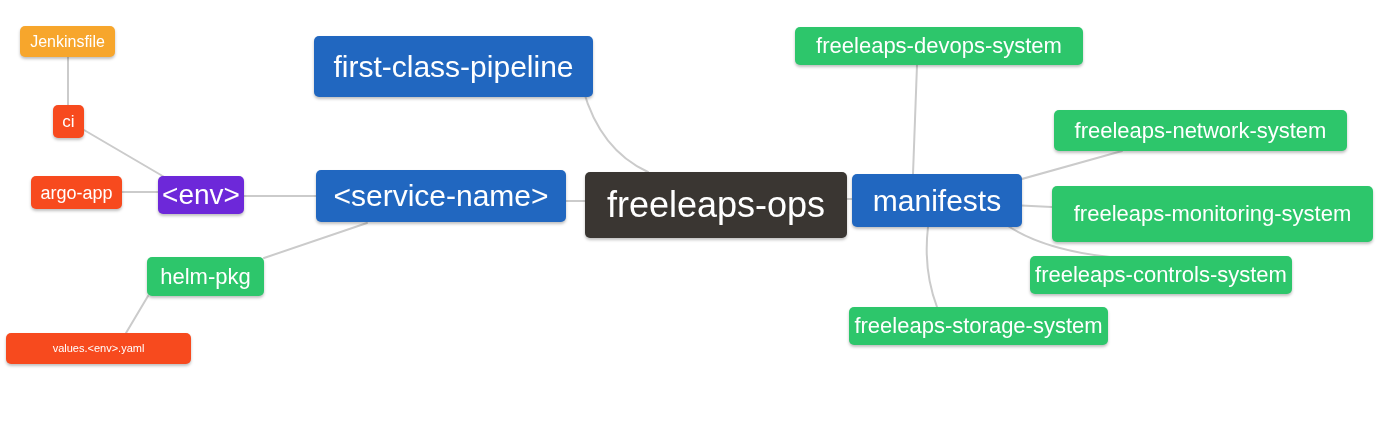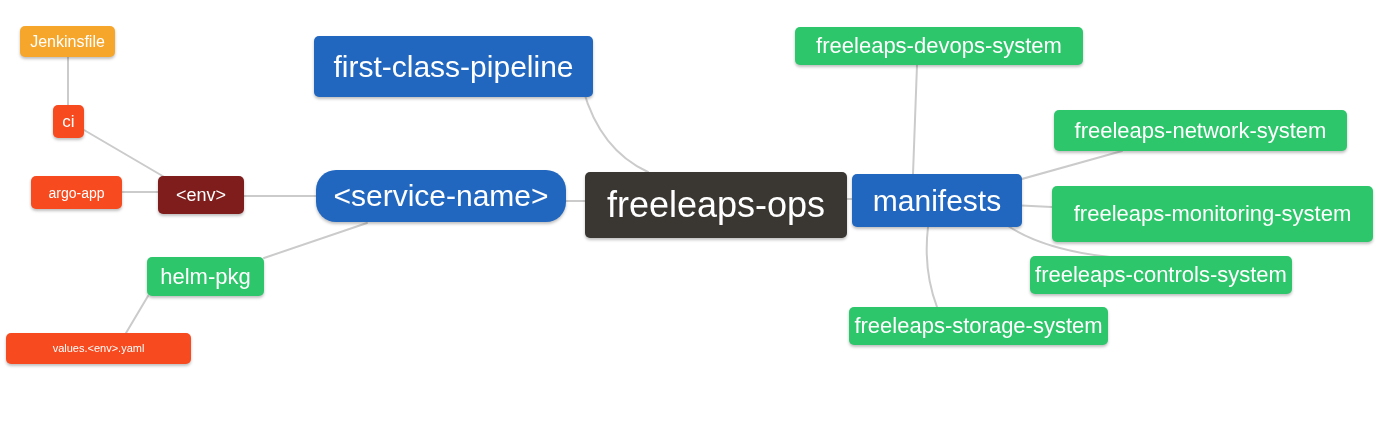--- a/index.html
+++ b/index.html
@@ -65,26 +65,26 @@
       <path d="M847,199 L852,199" stroke="#cbcbcb"></path>
       <path d="M917,65 L913,174" stroke="#cbcbcb"></path>
       <path d="M1011,182 L1122,151" stroke="#cbcbcb"></path>
       <path d="M1011,205 L1052,207" stroke="#cbcbcb"></path>
       <path d="M1008,226 Q1045,250 1110,257" stroke="#cbcbcb"></path>
       <path d="M928,227 Q923,270 937,307" stroke="#cbcbcb"></path>
     </svg>
   <div id="node-layer">
       <div class="node" style="left: 20px; top: 26px; width: 95px; height: 31px; font-size: 16px; background: rgb(247, 166, 44);">Jenkinsfile</div>
       <div class="node" style="left: 53px; top: 105px; width: 31px; height: 33px; font-size: 17px; background: rgb(247, 74, 30);">ci</div>
-      <div class="node" style="left: 31px; top: 176px; width: 91px; height: 33px; font-size: 14px; background: rgb(247, 74, 30);">argo-app</div>
-      <div class="node" style="left: 158px; top: 176px; width: 86px; height: 38px; font-size: 18px; background: #7f1d1d;">&lt;env&gt;</div>
+      <div class="node" style="left: 31px; top: 176px; width: 91px; height: 33px; font-size: 18px; background: rgb(247, 74, 30);">argo-app</div>
+      <div class="node" style="left: 158px; top: 176px; width: 86px; height: 38px; font-size: 28px; background: #6d28d9;">&lt;env&gt;</div>
       <div class="node" style="left: 147px; top: 257px; width: 117px; height: 39px; font-size: 22px; background: rgb(45, 198, 107);">helm-pkg</div>
       <div class="node" style="left: 6px; top: 333px; width: 185px; height: 31px; font-size: 11px; background: rgb(247, 74, 30);">values.&lt;env&gt;.yaml</div>
       <div class="node" style="left: 314px; top: 36px; width: 279px; height: 61px; font-size: 30px; background: rgb(33, 103, 192);">first-class-pipeline</div>
-      <div class="node" style="left: 316px; top: 170px; width: 250px; height: 52px; font-size: 30px; background: rgb(33, 103, 192); border-radius: 20px;">&lt;service-name&gt;</div>
+      <div class="node" style="left: 316px; top: 170px; width: 250px; height: 52px; font-size: 30px; background: rgb(33, 103, 192);">&lt;service-name&gt;</div>
       <div class="node" style="left: 585px; top: 172px; width: 262px; height: 66px; font-size: 36px; background: rgb(58, 54, 50);">freeleaps-ops</div>
       <div class="node" style="left: 852px; top: 174px; width: 170px; height: 53px; font-size: 30px; background: rgb(33, 103, 192);">manifests</div>
       <div class="node" style="left: 795px; top: 27px; width: 288px; height: 38px; font-size: 22px; background: rgb(45, 198, 107);">freeleaps-devops-system</div>
       <div class="node" style="left: 1054px; top: 110px; width: 293px; height: 41px; font-size: 22px; background: rgb(45, 198, 107);">freeleaps-network-system</div>
       <div class="node" style="left: 1052px; top: 186px; width: 321px; height: 56px; font-size: 22px; background: rgb(45, 198, 107);">freeleaps-monitoring-system</div>
       <div class="node" style="left: 1030px; top: 256px; width: 262px; height: 38px; font-size: 22px; background: rgb(45, 198, 107);">freeleaps-controls-system</div>
       <div class="node" style="left: 813px; top: 307px; width: 259px; height: 38px; font-size: 22px; background: rgb(45, 198, 107); margin-left: 36px;">freeleaps-storage-system</div>
     </div>
 </div>
 

